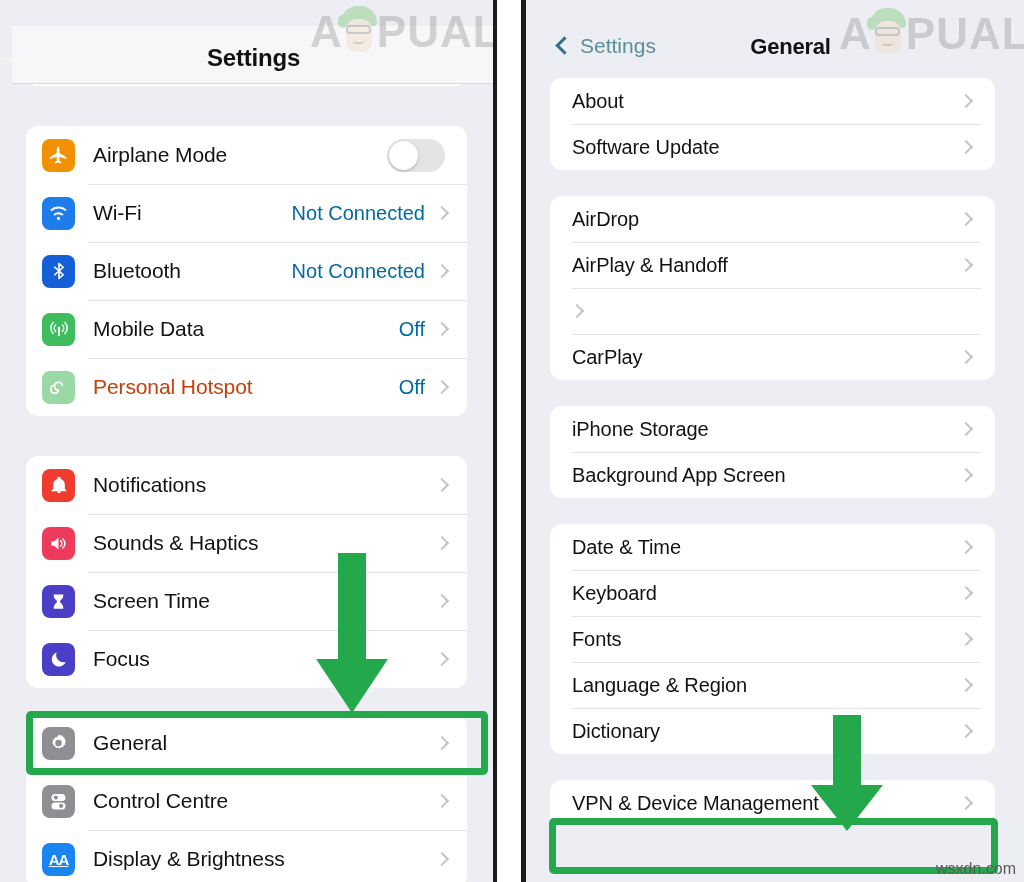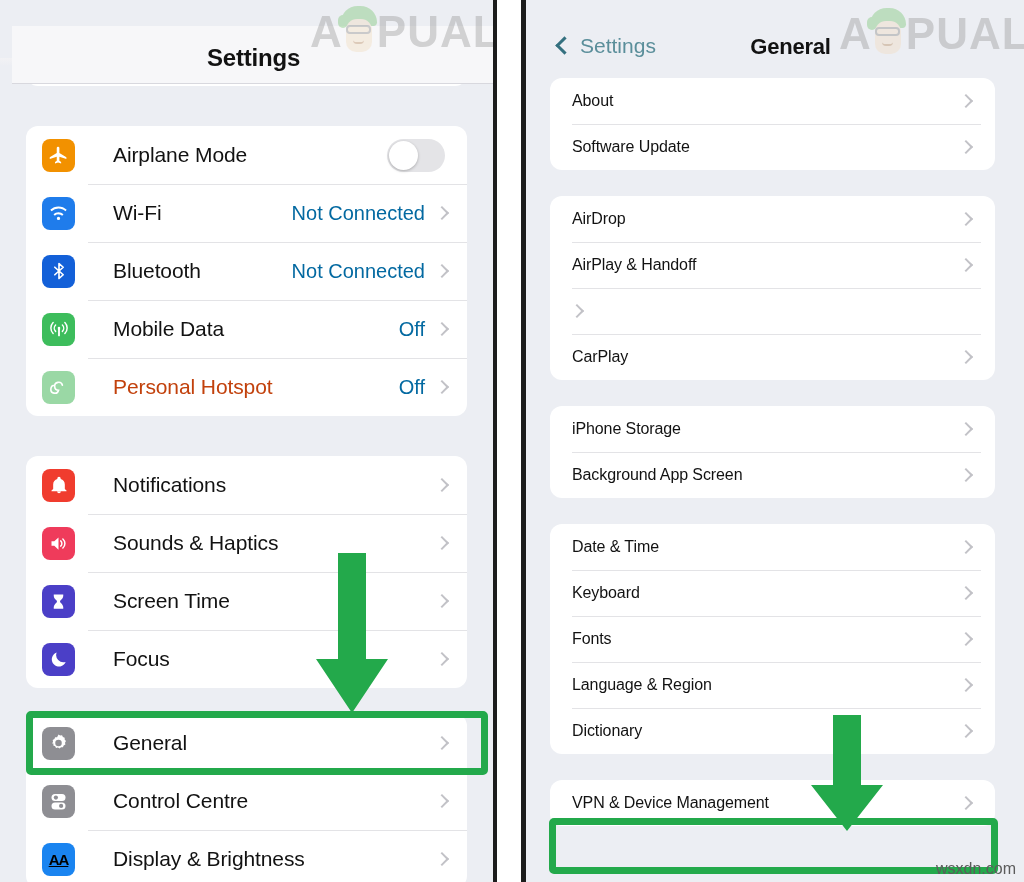--- a/index.html
+++ b/index.html
@@ -115,29 +115,29 @@
   }
   .panel-right .row { height: 46px; padding-left: 22px; }
   .row + .row::after {
     content:""; position:absolute; left:62px; right:0; top:0; height:1px;
     background:#e3e3e6;
   }
   .panel-right .row + .row::after { left: 22px; right:14px; }
 
   .row-icon {
     width: 33px; height: 33px; border-radius: 8px;
-    flex: 0 0 33px; margin-right: 38px;
+    flex: 0 0 33px; margin-right: 18px;
     display:flex; align-items:center; justify-content:center;
-    color:#000000; position:relative;text-decoration:underline;
+    color:#ffffff; position:relative;text-decoration:underline;
   }
   .row-label {
     flex: 1 1 auto;
     font-size: 21px; color: #121212; letter-spacing: -0.1px;
   }
-  .panel-right .row-label { font-size: 16px; }
+  .panel-right .row-label { font-size: 20px; }
   .row-label.dim { color: #c2410c; }
   .row-value {
     font-size: 20px; color:#0369a1; margin-right: 12px;
   }
   .chev {
     width: 10px; height: 10px;
     border-right: 2.4px solid #c2c2c7;
     border-top: 2.4px solid #c2c2c7;
     transform: rotate(45deg);
     flex:0 0 auto; margin-right:6px;

